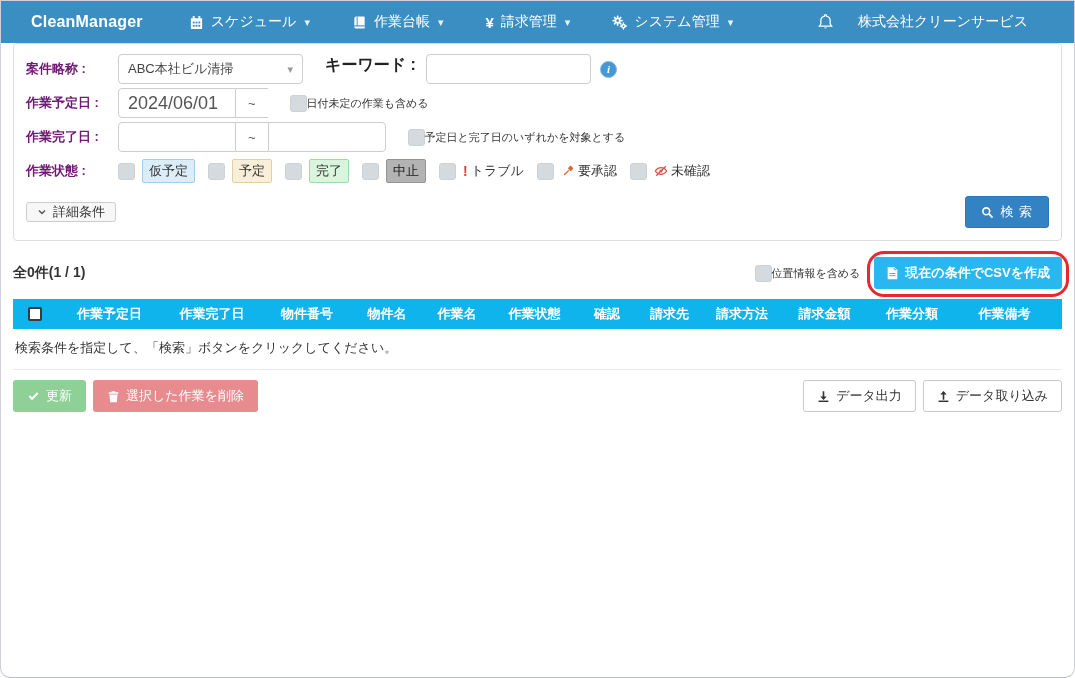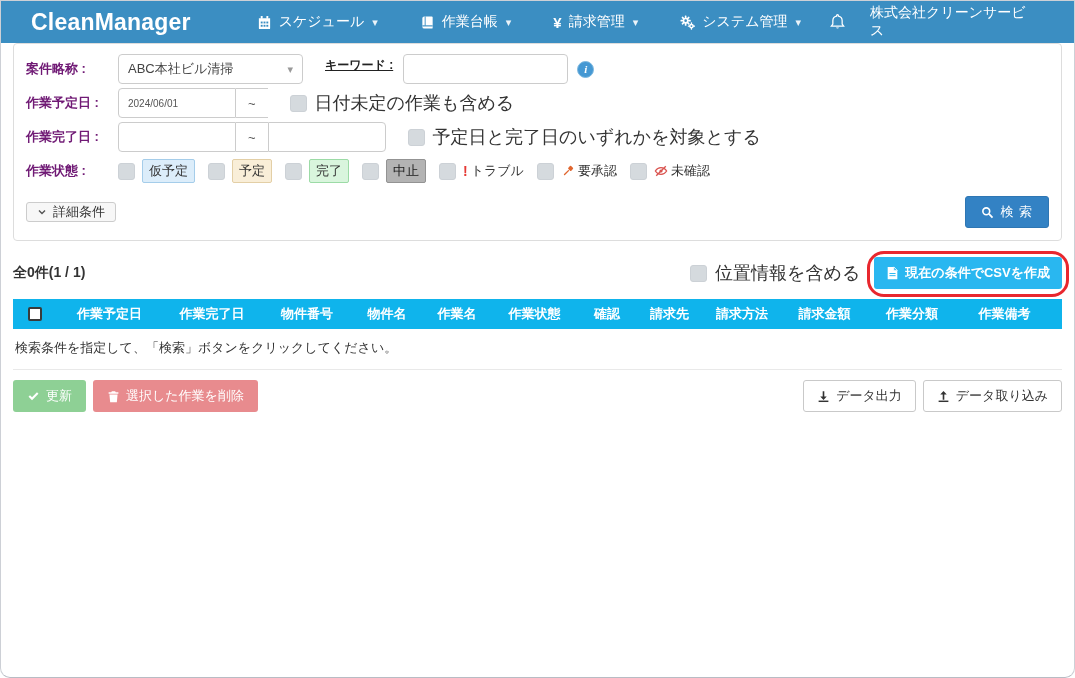--- a/index.html
+++ b/index.html
@@ -9,62 +9,62 @@
     width:1075px; height:678px; background:#fff; overflow:hidden;
     border:1px solid #cdd0d6; border-bottom-color:#b8bcc4;
     border-radius:0 0 10px 10px; position:relative;
   }
 
   
   .topnav {
     height:42px; background:#3b8ec2; display:flex; align-items:center;
     color:#fff; padding:0 0 0 30px;
   }
-  .brand { font-size:23px; font-weight:bold; letter-spacing:.2px; margin-right:52px; cursor:pointer; }
+  .brand { font-size:16px; font-weight:bold; letter-spacing:.2px; margin-right:32px; cursor:pointer; }
   .menus { display:flex; align-items:center; }
   .menu-item { display:flex; align-items:center; gap:7px; font-size:14px; padding:0 14px; margin-right:14px; cursor:pointer; white-space:nowrap; }
   .menu-item .caret { font-size:11px; opacity:.9; margin-left:1px; }
   .nav-icon { width:15px; height:15px; display:inline-flex; }
   .yen { font-size:15px; font-weight:bold; }
   .topnav-right { margin-left:auto; display:flex; align-items:center; gap:24px; padding-right:46px; }
   .bell { width:17px; height:18px; display:inline-flex; cursor:pointer; }
   .company { font-size:14px; }
 
   
   .breadcrumb { padding:17px 14px 13px; font-size:13px; color:#555; }
   .breadcrumb a { color:#3a87c8; text-decoration:none; cursor:pointer; }
   .breadcrumb .sep { margin:0 6px; color:#666; }
   .breadcrumb .current { color:#333; }
 
   
   .filter-panel { margin:0 12px; border:1px solid #ddd; border-radius:4px; padding:10px 12px 10px; }
   .frow { display:flex; align-items:center; min-height:30px; margin-bottom:4px; }
   .flabel { font-size:13px; font-weight:bold; color:#701a75; width:92px; flex:0 0 92px; white-space:nowrap; }
-  .flabel2 { font-size:12px; font-weight:bold; color:#222; margin:0 10px 8px 22px; white-space:nowrap;text-decoration:underline; }
+  .flabel2 { font-size:16px; font-weight:bold; color:#222; margin:0 10px 8px 22px; white-space:nowrap; }
   .select {
     width:185px; height:30px; border:1px solid #ccc; border-radius:4px; background:#fff;
     display:flex; align-items:center; justify-content:space-between; padding:0 9px; font-size:13px; color:#444; cursor:pointer;
   }
   .select .caret { color:#999; font-size:11px; }
   input.txt {
-    height:30px; border:1px solid #ccc; border-radius:4px; padding:0 9px; font-size:10px; color:#555; outline:none; background:#fff;
+    height:30px; border:1px solid #ccc; border-radius:4px; padding:0 9px; font-size:18px; color:#555; outline:none; background:#fff;
   }
   .kw { width:165px; }
   .ig { display:inline-flex; }
   .ig input { width:118px; border-radius:4px 0 0 4px; }
   .ig .tilde {
     border:1px solid #ccc; border-left:0; border-right:0; background:#fff; color:#555;
     display:flex; align-items:center; padding:0 12px; font-size:13px; height:30px;
   }
   .ig input:last-child { border-radius:0 4px 4px 0; }
   .cb {
     width:17px; height:17px; background:#d5dade; border:1px solid #ccd1d6; border-radius:3px;
     display:inline-block; flex:0 0 auto; cursor:pointer;
   }
-  .cb-label { font-size:18px; color:#333; margin-left:8px; white-space:nowrap; }
+  .cb-label { font-size:11px; color:#333; margin-left:0; white-space:nowrap; }
   .info-icon {
     width:17px; height:17px; border-radius:50%; background:#4598d3; border:1px solid #7fb9e0;
     color:#fff; font:italic bold 11px "Liberation Serif","DejaVu Serif",serif;
     display:inline-flex; align-items:center; justify-content:center; margin-left:9px; cursor:pointer;
   }
   .status-group { display:inline-flex; align-items:center; margin-right:13px; }
   .status-group .cb { margin-right:7px; }
   .badge { font-size:13px; padding:2px 6px; border:1px solid; border-radius:2px; white-space:nowrap; }
   .badge-tentative { background:#dcedfa; border-color:#a5cdea; color:#333; }
   .badge-planned   { background:#f9eed8; border-color:#e3cfa6; color:#333; }

